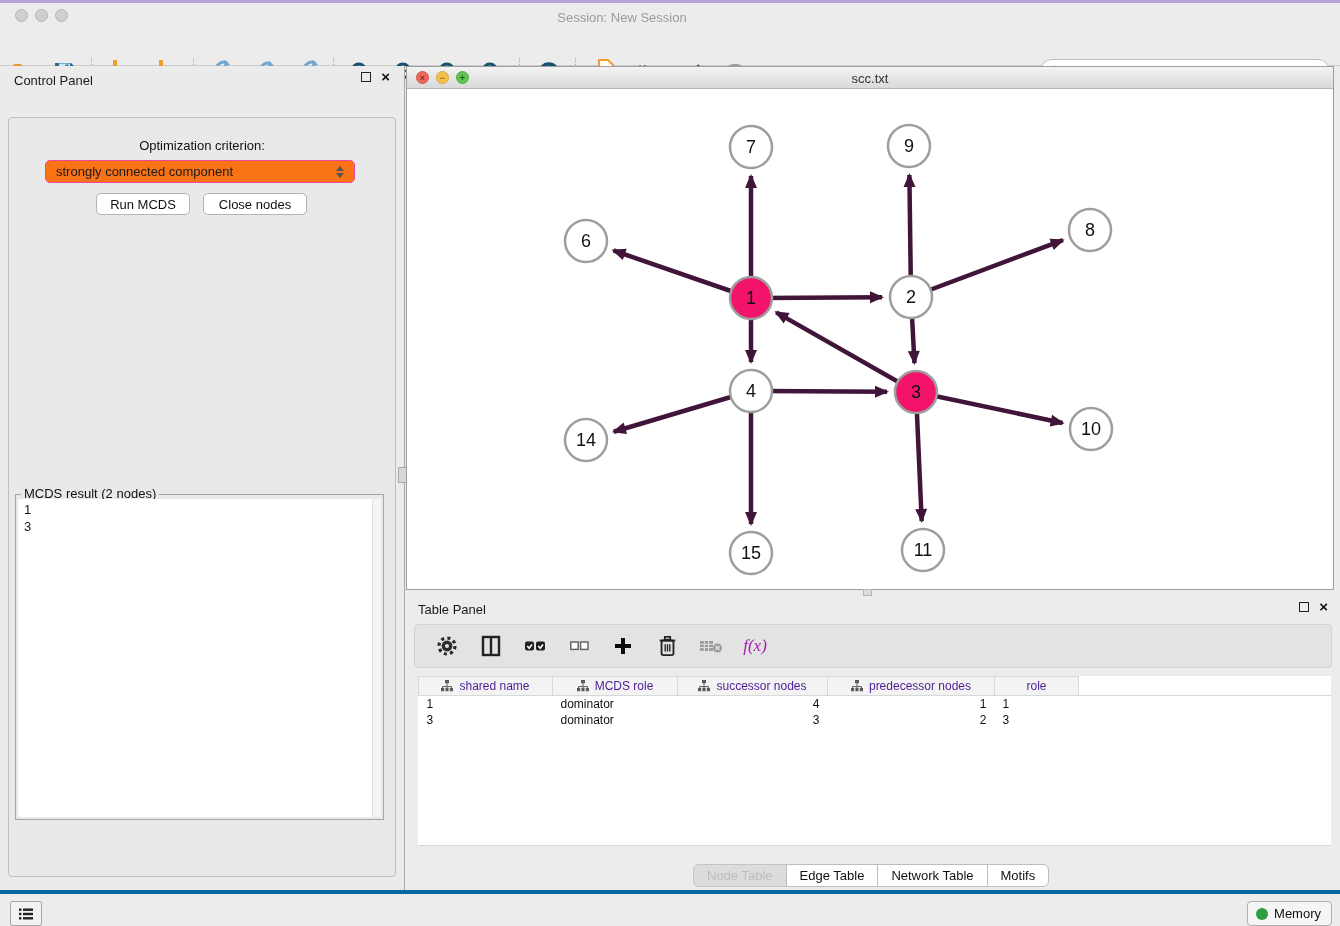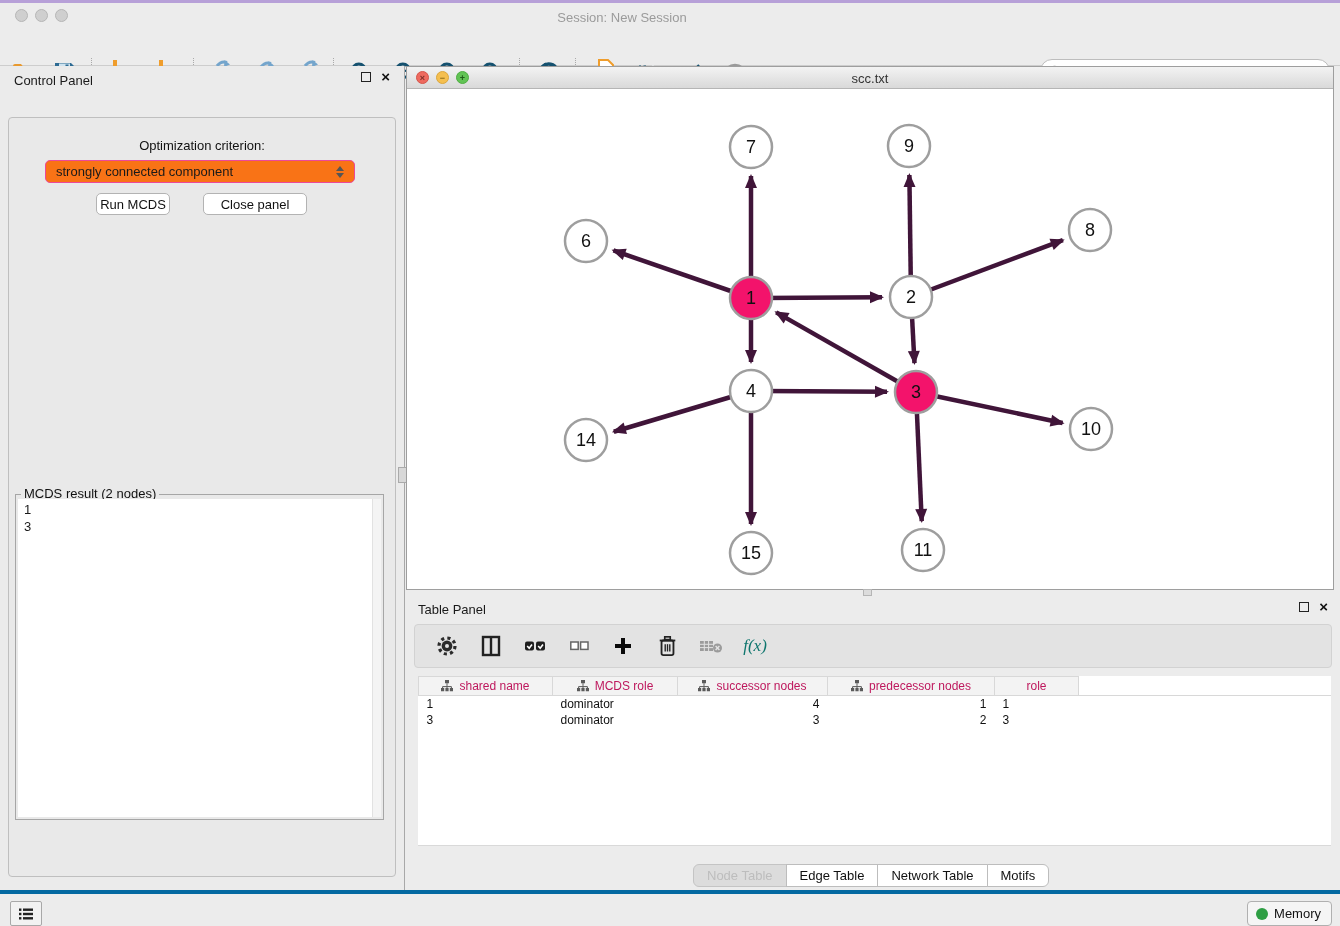--- a/index.html
+++ b/index.html
@@ -48,23 +48,23 @@
   .tl{position:absolute;top:4px;width:13px;height:13px;border-radius:50%;box-sizing:border-box;font-size:9px;font-weight:700;text-align:center;line-height:12px;}
   .tl.red{background:#ee6a5f;border:1px solid #d5544a;color:#7e2e27;}
   .tl.yel{background:#f5bf4f;border:1px solid #dca73c;color:#8d6c16;}
   .tl.grn{background:#61c354;border:1px solid #4eae41;color:#1f5d18;}
   .netwin-title{position:absolute;left:0;top:4px;width:100%;text-align:center;font-size:13px;color:#333;}
   .canvas-handle{left:863px;top:589px;width:9px;height:7px;background:#dcdcdc;border:1px solid #b5b5b5;box-sizing:border-box;}
   
   .tpanel{left:406px;top:598px;width:934px;height:292px;background:#ececec;}
   .tp-toolbar{position:absolute;left:8px;top:26px;width:918px;height:44px;background:#e3e3e3;border:1px solid #d2d2d2;border-radius:4px;box-sizing:border-box;display:flex;align-items:center;gap:20px;padding-left:20px;}
   .tp-toolbar .tbi{display:flex;align-items:center;justify-content:center;width:24px;height:26px;}
-  .fx{font-family:"Liberation Serif",serif;font-style:italic;font-size:17px;color:#0f766e;}
+  .fx{font-family:"Liberation Serif",serif;font-style:italic;font-size:17px;color:#a21caf;}
   table.nodetable{position:absolute;left:12px;top:78px;border-collapse:collapse;table-layout:fixed;width:913px;background:#fff;font-size:12px;}
-  table.nodetable th{background:#f3f3f3;border:1px solid #d8d8d8;font-weight:400;height:18px;padding:0 4px;color:#be185d;}
+  table.nodetable th{background:#f3f3f3;border:1px solid #d8d8d8;font-weight:400;height:18px;padding:0 4px;color:#4c1d95;}
   table.nodetable th .hdr{display:flex;align-items:center;justify-content:center;gap:6px;}
   table.nodetable th.empty{background:#fff;border:none;border-bottom:1px solid #d8d8d8;}
   table.nodetable td{height:16px;padding:0 8px;border:none;color:#111;}
   td.num{text-align:right;padding-right:14px;}
   .tbody-bg{position:absolute;left:12px;top:78px;width:913px;height:170px;background:#fff;border-bottom:1px solid #d9d9d9;box-sizing:border-box;}
   .tp-tabs{position:absolute;left:287px;top:266px;}
   
   .statusbar{left:0;top:890px;width:1340px;height:36px;background:#ececec;border-top:4px solid #0369a1;box-sizing:border-box;}
   .list-btn{position:absolute;left:10px;top:7px;width:30px;height:23px;background:#f2f2f2;border:1px solid #a8a8a8;border-radius:2px;display:flex;align-items:center;justify-content:center;}
   .mem-btn{position:absolute;right:8px;top:7px;height:23px;padding:0 10px 0 8px;background:#f5f5f5;border:1px solid #b0b0b0;border-radius:4px;display:flex;align-items:center;gap:6px;font-size:13px;color:#111;}
@@ -251,22 +251,22 @@
   </div>
   <div class="cp-content">
     <div class="opt-label">Optimization criterion:</div>
     <div class="dropdown">
       <span>strongly connected component</span>
       <span class="chev">
           <span class="up"></span>
           <span class="dn"></span>
         </span>
     </div>
-    <span class="btn" style="left:87px;top:75px;width:74px;">Run MCDS</span>
-    <span class="btn" style="left:194px;top:75px;width:104px;">Close panel</span>
+    <span class="btn" style="left:87px;top:75px;width:94px;">Run MCDS</span>
+    <span class="btn" style="left:194px;top:75px;width:104px;">Close nodes</span>
     <div class="groupbox">
       <span class="legend">MCDS result (2 nodes)</span>
       <div class="result-area">
         <div>1</div>
         <div>3</div>
         <span class="sb"></span>
       </div>
     </div>
   </div>
 </div>

